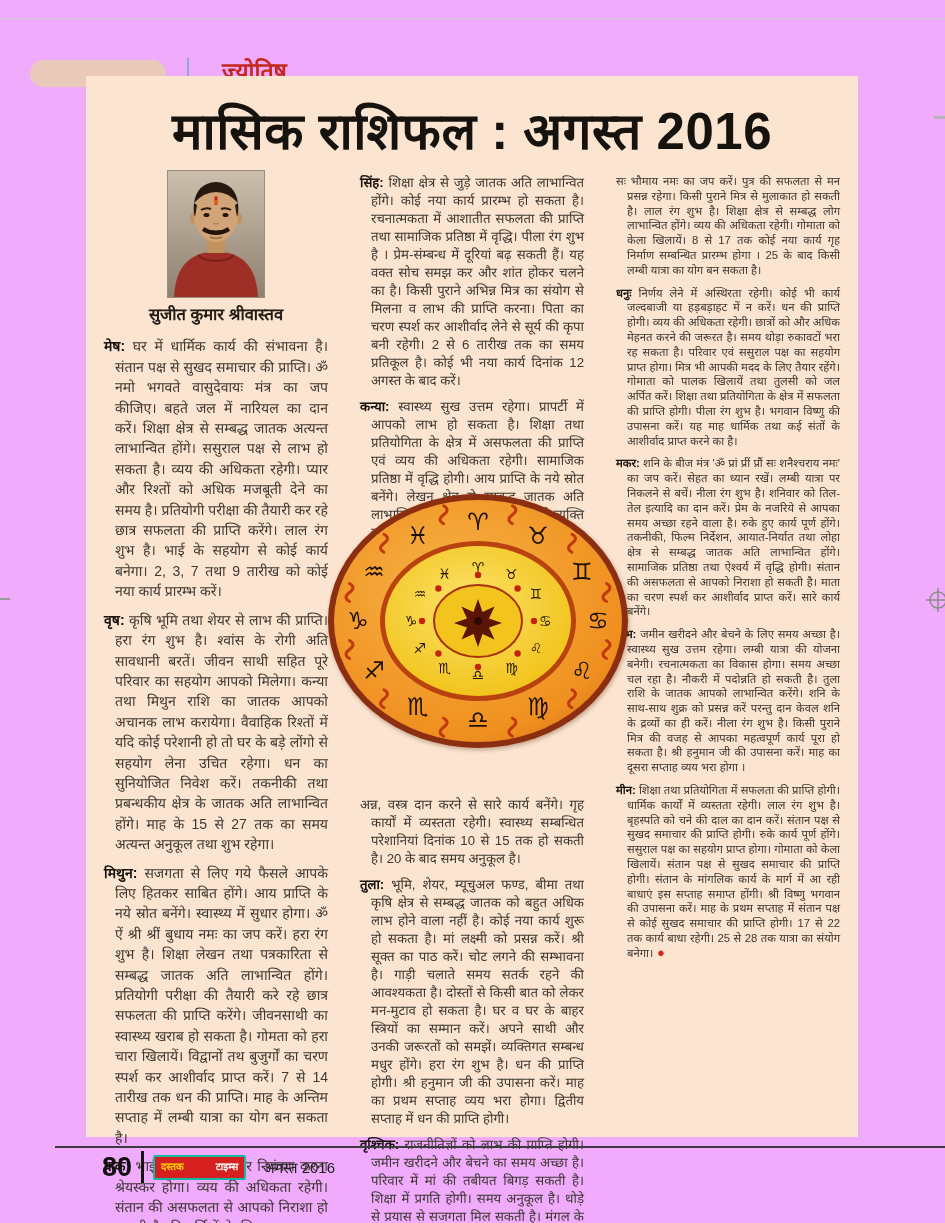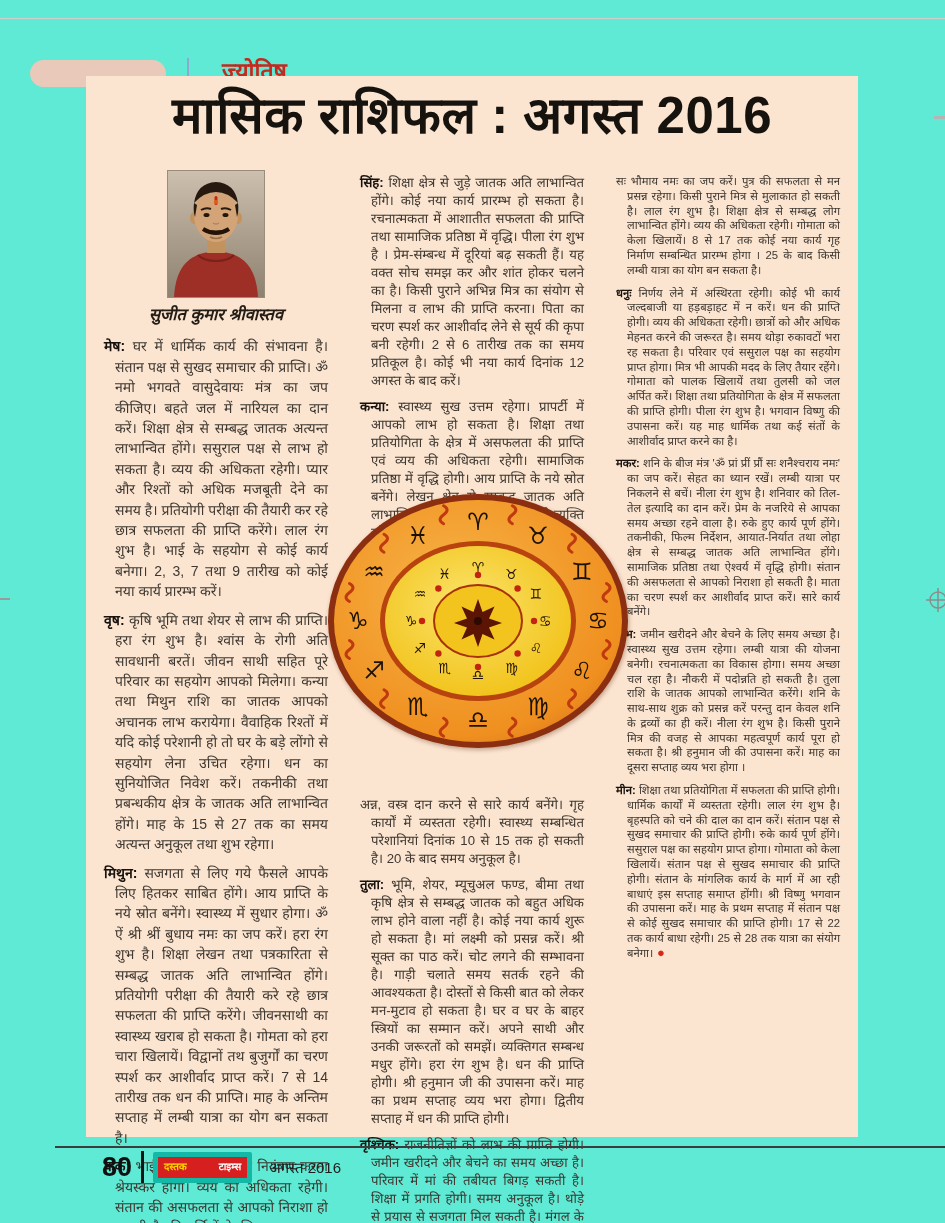--- a/index.html
+++ b/index.html
@@ -1,53 +1,53 @@
 <!DOCTYPE html>
 <html style="--peach: #fbe4d0; --accent: #c4291f; --logo-red: #d61f1f; --wheel-orange: #ef8f1f; --wheel-gold: #f2c41d; --body-ink: #3e3831;"><head>
 <meta charset="utf-8">
 <style>
   :root{
     --peach:#fbe4d0; --accent:#c4291f; --logo-red:#d61f1f;
     --wheel-orange:#ef8f1f; --wheel-gold:#f2c41d; --body-ink:#3e3831;
   }
   html,body{margin:0;padding:0;}
   body{background:#e9e9e9;font-family:"Liberation Sans","DejaVu Sans",sans-serif;}
-  .page{position:relative;width:945px;height:1223px;background:#5eead4;overflow:hidden;margin:0 auto;}
+  .page{position:relative;width:945px;height:1223px;background:#f0abfc;overflow:hidden;margin:0 auto;}
 
   .top-hairline{position:absolute;left:0;top:18px;width:945px;height:1px;background:#cfcfcf;}
 
   .masthead-pill{position:absolute;left:30px;top:60px;width:136px;height:27px;border-radius:14px;background:#e8c9ba;}
   .masthead-divider{position:absolute;left:187px;top:58px;width:2px;height:29px;background:#8ea8cf;}
   .kicker{position:absolute;left:222px;top:54px;font-size:23px;font-weight:bold;color:var(--accent,#c4291f);}
 
   .content-box{position:absolute;left:86px;top:76px;width:772px;height:1061px;background:var(--peach,#fbe4d0);}
-  .main-title{margin:0;padding-top:12px;text-align:center;font-size:51px;line-height:1.1;font-weight:bold;color:#16120e;letter-spacing:0.5px;}
+  .main-title{margin:16px;padding-top:12px;text-align:center;font-size:51px;line-height:1.1;font-weight:bold;color:#16120e;letter-spacing:0.5px;}
 
   .cols{position:absolute;left:10px;top:90px;width:752px;display:flex;gap:16px;}
   .col{color:var(--body-ink,#3e3831);text-align:justify;}
   .col-1{width:240px;font-size:14px;line-height:20.4px;}
   .col-2{width:240px;font-size:13.2px;line-height:18px;}
   .col-3{width:240px;font-size:11.3px;line-height:14.8px;}
   .para{margin:8px;padding-left:11px;text-indent:-11px;}
   .para .sign{color:#17120d;}
   .end-dot{color:#d6281a;font-size:1.15em;}
 
-  figure.author{margin:4px auto 2px;width:240px;text-align:center;font-style:italic;}
+  figure.author{margin:4px auto 2px;width:240px;text-align:center;}
   .photo-frame{display:block;margin:0 auto;width:96px;height:126px;border:1px solid #9a8d7c;}
   figcaption{margin-top:6px;margin-bottom:12px;font-size:16.5px;font-weight:bold;color:#241d16;text-align:center;}
 
   .wheel-gap{height:238px;}
   .wheel-wrap{position:absolute;left:326px;top:492px;width:304px;height:258px;}
   .wheel-wrap svg{display:block;filter:drop-shadow(1px 2px 2px rgba(90,40,10,.35));}
 
   .footer-rule{position:absolute;left:55px;top:1146px;width:890px;height:2px;background:#3c3c3c;}
   .footer{position:absolute;left:102px;top:1151px;display:flex;align-items:center;gap:9px;}
   .page-number{font-size:27px;font-weight:bold;color:#101010;line-height:1;}
   .footer-bar{width:3px;height:32px;background:#151515;}
-  .logo-box{display:flex;align-items:center;gap:3px;background:var(--logo-red,#d61f1f);border:5px solid #14b8a6;border-radius:2px;padding:3px 6px;height:15px;}
+  .logo-box{display:flex;align-items:center;gap:3px;background:var(--logo-red,#d61f1f);border:2px solid #14b8a6;border-radius:2px;padding:3px 6px;height:15px;}
   .logo-word1{font-size:10px;font-weight:bold;color:#ffd400;line-height:1;}
   .logo-word2{font-size:10px;font-weight:bold;color:#ffffff;line-height:1;padding-left:29px;}
   .issue{font-size:15px;font-weight:normal;color:#1d1d1d;margin-left:8px;}
 
   .reg-mark-right{position:absolute;left:926px;top:588px;width:19px;height:24px;}
   .reg-mark-left{position:absolute;left:0;top:598px;width:10px;height:2px;background:#9a9a9a;}
   .reg-tick-right{position:absolute;left:934px;top:116px;width:11px;height:3px;background:#b5b5b5;}
 </style>
 </head>
 <body>

